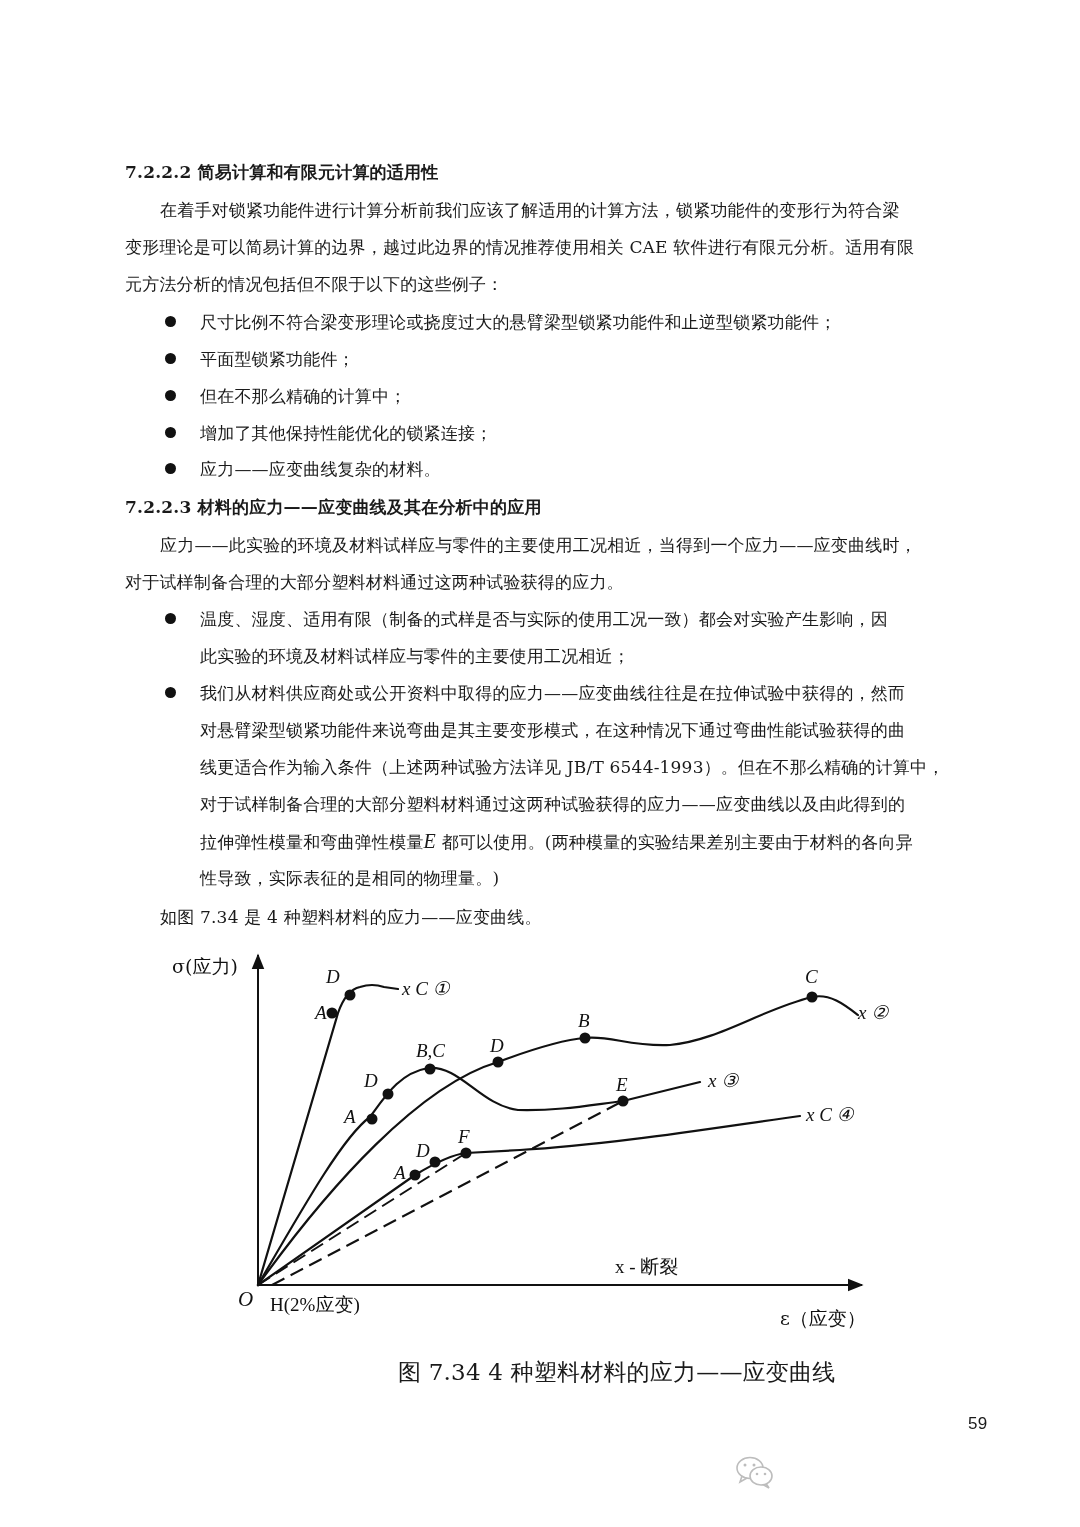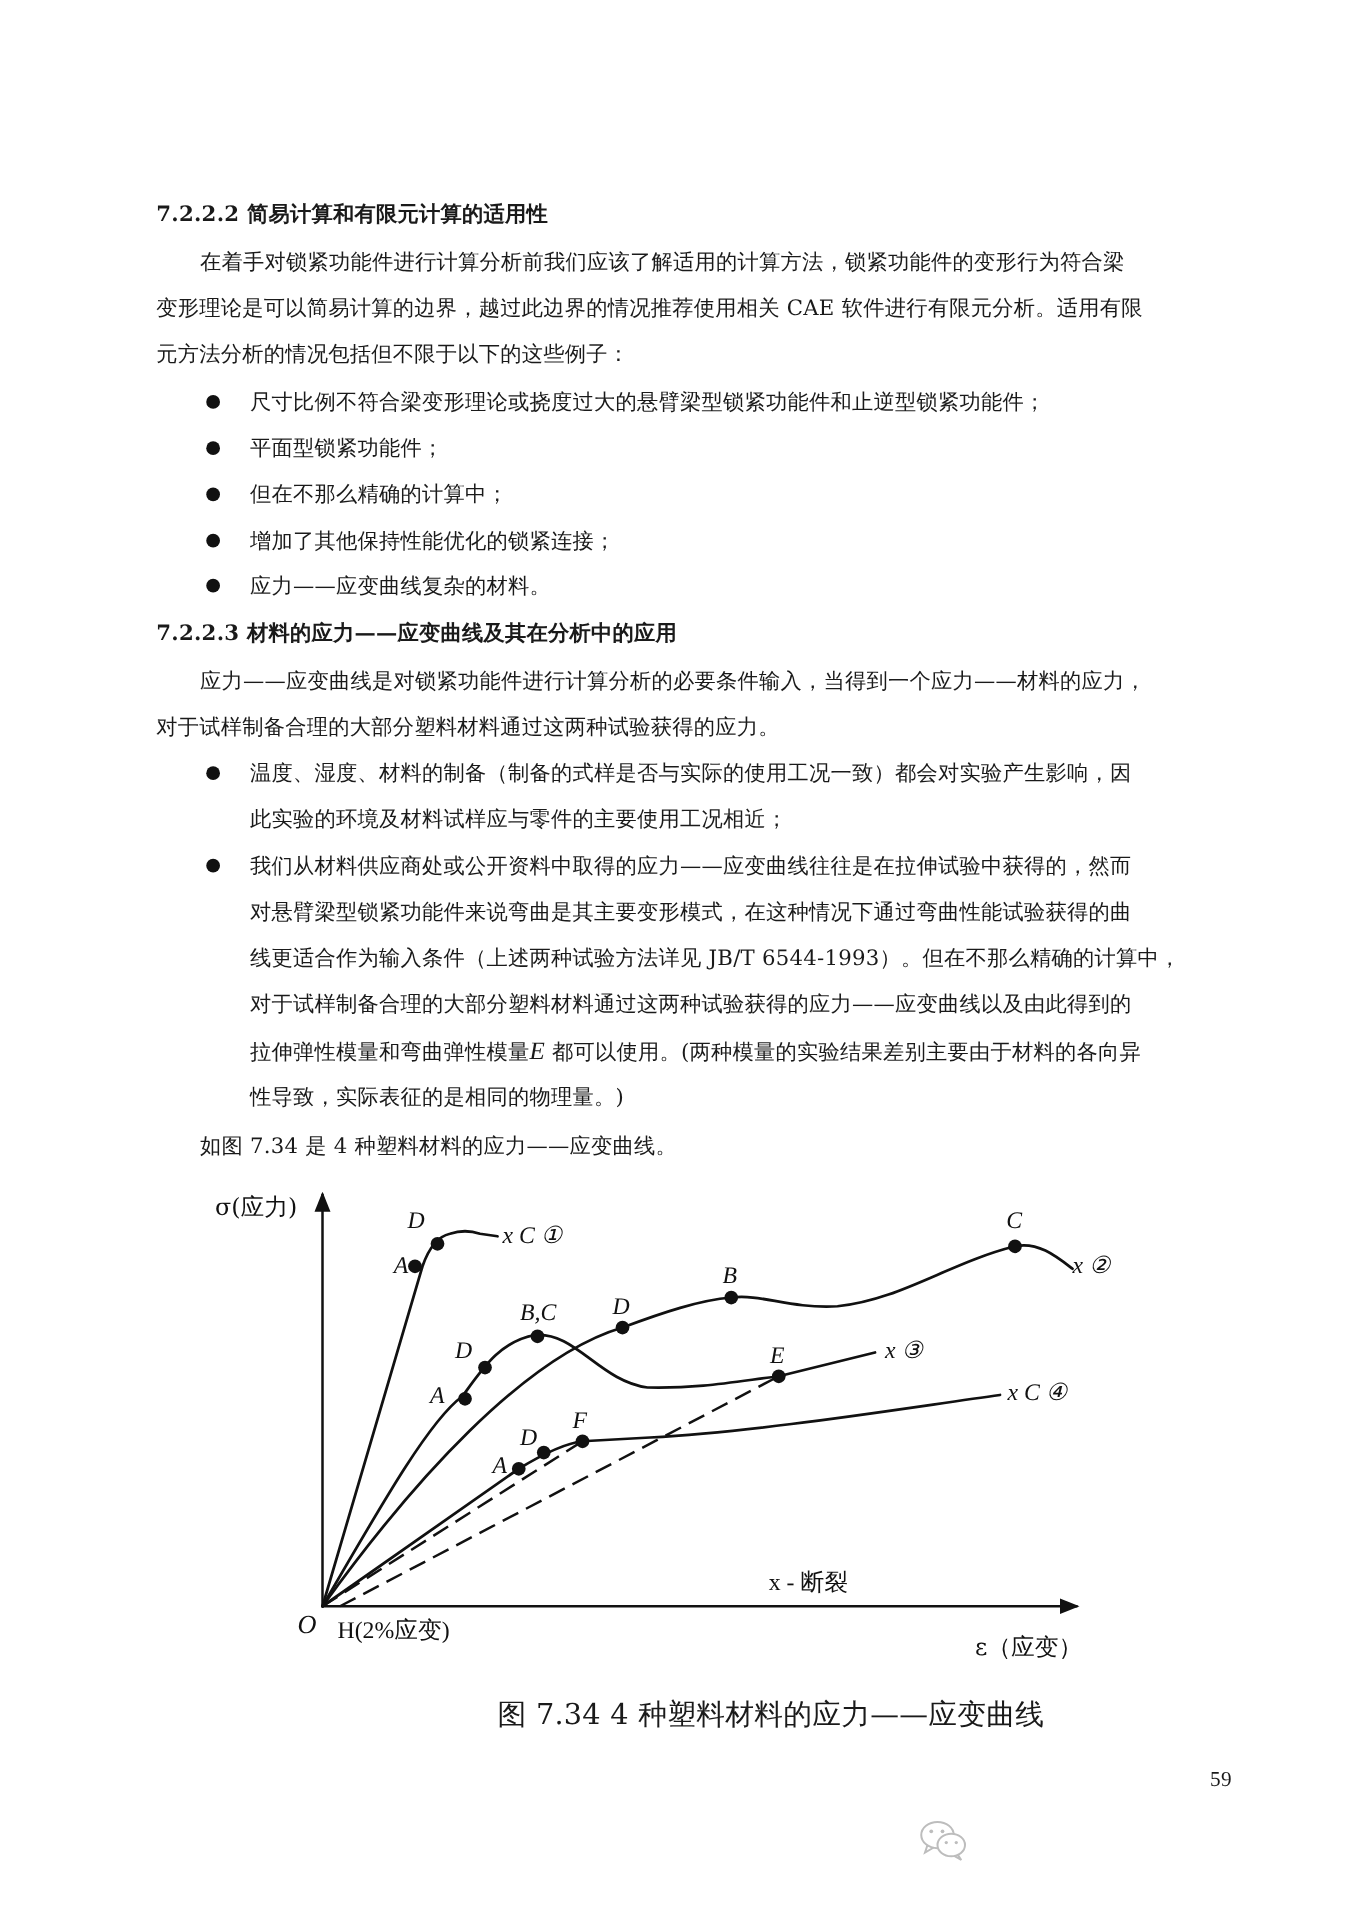--- a/index.html
+++ b/index.html
@@ -5,21 +5,21 @@
   html, body { margin:0; padding:0; background:#ffffff; }
   body { width:1080px; height:1527px; position:relative; overflow:hidden;
          font-family:"DejaVu Serif","Liberation Serif",serif; color:#1a1a1a; }
   .line { position:absolute; font-size:17px; line-height:22px; white-space:nowrap; letter-spacing:0.2px; }
   .heading { left:125px;font-weight:bold; }
   .para-first { left:160px; }
   .para-cont { left:125px; }
   .bullet-dot { position:absolute; width:11px; height:11px; border-radius:50%; background:#111; left:165px; }
   .bullet-text { left:200px; }
   .caption { left:398px; font-size:23px; }
-  .page-number { left:968px; font-size:17px; font-family:Liberation Serif, serif; }
+  .page-number { left:968px; font-size:17px; font-family:Liberation Sans, sans-serif; }
   .watermark { position:absolute; left:735px; top:1452px; height:40px; display:flex; align-items:center; gap:6px;
                color:#c8c8c8; font-family:"DejaVu Sans",sans-serif; font-size:29px; letter-spacing:0.5px; }
   .watermark .wm-text { color:#ffffff; -webkit-text-stroke:1px #b5b5b5; }
   .chart { position:absolute; left:160px; top:935px; width:760px; height:420px; }
   .chart svg { position:absolute; left:0; top:0; }
   .chart-label { position:absolute; font-family:"Liberation Serif",serif; font-style:italic; font-size:19px; color:#111; white-space:nowrap; line-height:20px; }
   .axis-label { position:absolute; font-size:19px; color:#111; white-space:nowrap; line-height:22px; }
   .it { font-family:"Liberation Serif",serif; font-style:italic; }
 </style>
 </head>
@@ -37,26 +37,26 @@
   <div class="line bullet-text" style="top:348px">平面型锁紧功能件；</div>
   <span class="bullet-dot" style="top:390px"></span>
   <div class="line bullet-text" style="top:385px">但在不那么精确的计算中；</div>
   <span class="bullet-dot" style="top:427px"></span>
   <div class="line bullet-text" style="top:422px">增加了其他保持性能优化的锁紧连接；</div>
   <span class="bullet-dot" style="top:463px"></span>
   <div class="line bullet-text" style="top:458px">应力——应变曲线复杂的材料。</div>
 </div>
 
 <div class="line heading" style="top:496px">7.2.2.3 材料的应力——应变曲线及其在分析中的应用</div>
-<div class="line para-first" style="top:534px">应力——应变曲线是对锁紧功能件进行计算分析的必要条件输入，当得到一个应力——材料的应力，</div>
+<div class="line para-first" style="top:534px">应力——此实验的环境及材料试样应与零件的主要使用工况相近，当得到一个应力——应变曲线时，</div>
 <div class="line para-cont" style="top:571px">对于试样制备合理的大部分塑料材料通过这两种试验获得的应力。</div>
 
 <div>
   <span class="bullet-dot" style="top:613px"></span>
-  <div class="line bullet-text" style="top:608px">温度、湿度、材料的制备（制备的式样是否与实际的使用工况一致）都会对实验产生影响，因</div>
+  <div class="line bullet-text" style="top:608px">温度、湿度、适用有限（制备的式样是否与实际的使用工况一致）都会对实验产生影响，因</div>
   <div class="line bullet-text" style="top:645px">此实验的环境及材料试样应与零件的主要使用工况相近；</div>
 
   <span class="bullet-dot" style="top:687px"></span>
   <div class="line bullet-text" style="top:682px">我们从材料供应商处或公开资料中取得的应力——应变曲线往往是在拉伸试验中获得的，然而</div>
   <div class="line bullet-text" style="top:719px">对悬臂梁型锁紧功能件来说弯曲是其主要变形模式，在这种情况下通过弯曲性能试验获得的曲</div>
   <div class="line bullet-text" style="top:756px">线更适合作为输入条件（上述两种试验方法详见 JB/T 6544-1993）。但在不那么精确的计算中，</div>
   <div class="line bullet-text" style="top:793px">对于试样制备合理的大部分塑料材料通过这两种试验获得的应力——应变曲线以及由此得到的</div>
   <div class="line bullet-text" style="top:830px">
     <span>拉伸弹性模量和弯曲弹性模量</span><span class="it" style="font-size:20px">E</span><span> 都可以使用。(两种模量的实验结果差别主要由于材料的各向异</span>
   </div>

